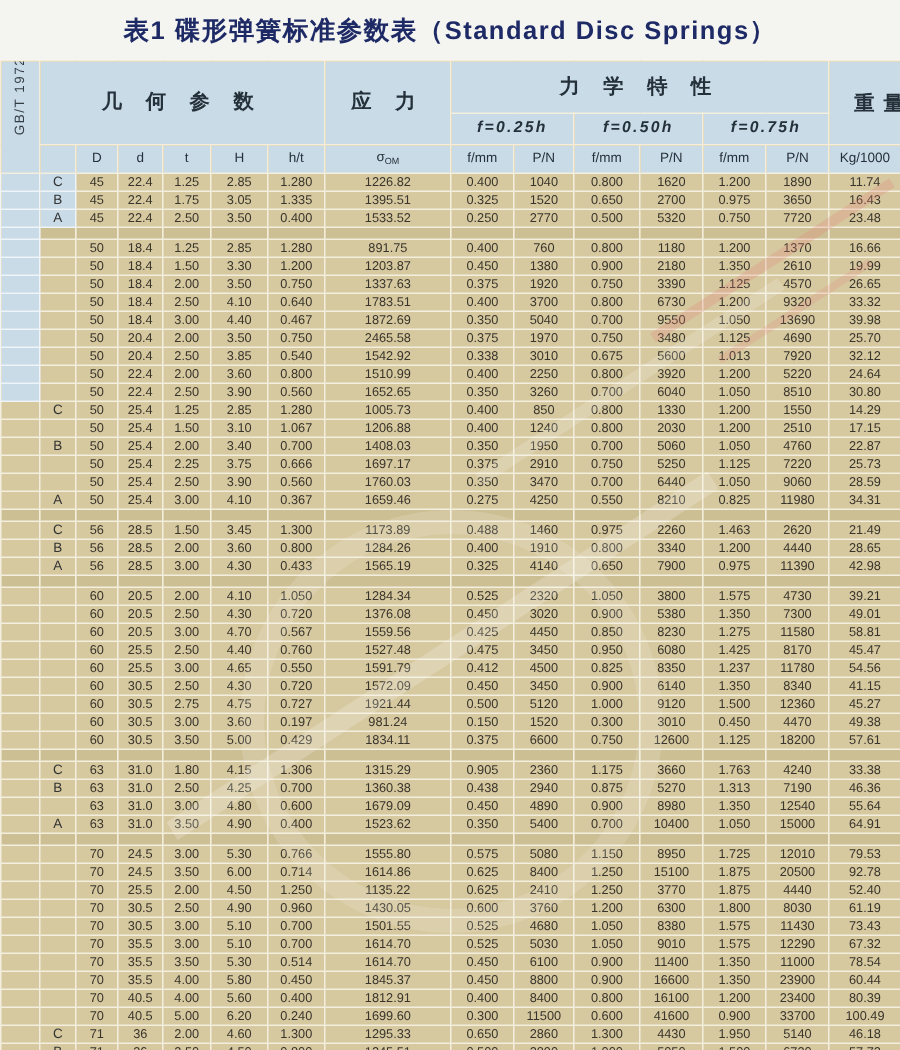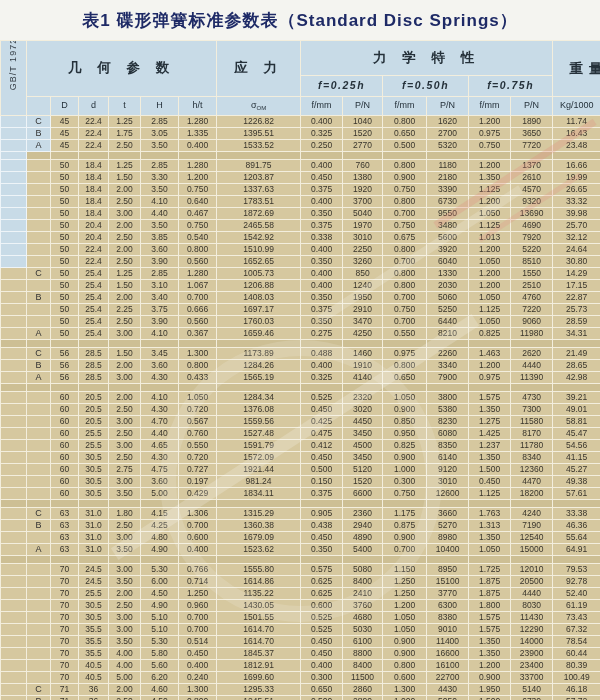--- a/index.html
+++ b/index.html
@@ -913,21 +913,21 @@
           <td class="num">35.5</td>
           <td class="num">3.50</td>
           <td class="num">5.30</td>
           <td class="num">0.514</td>
           <td class="num">1614.70</td>
           <td class="num">0.450</td>
           <td class="num">6100</td>
           <td class="num">0.900</td>
           <td class="num">11400</td>
           <td class="num">1.350</td>
-          <td class="num">14000</td>
+          <td class="num">11000</td>
           <td class="num">78.54</td>
         </tr>
         <tr>
           <td class="strip"></td>
           <td class="grade"></td>
           <td class="num">70</td>
           <td class="num">35.5</td>
           <td class="num">4.00</td>
           <td class="num">5.80</td>
           <td class="num">0.450</td>
@@ -962,21 +962,21 @@
           <td class="grade"></td>
           <td class="num">70</td>
           <td class="num">40.5</td>
           <td class="num">5.00</td>
           <td class="num">6.20</td>
           <td class="num">0.240</td>
           <td class="num">1699.60</td>
           <td class="num">0.300</td>
           <td class="num">11500</td>
           <td class="num">0.600</td>
-          <td class="num">22700</td>
+          <td class="num">41600</td>
           <td class="num">0.900</td>
           <td class="num">33700</td>
           <td class="num">100.49</td>
         </tr>
         <tr>
           <td class="strip"></td>
           <td class="grade">C</td>
           <td class="num">71</td>
           <td class="num">36</td>
           <td class="num">2.00</td>

